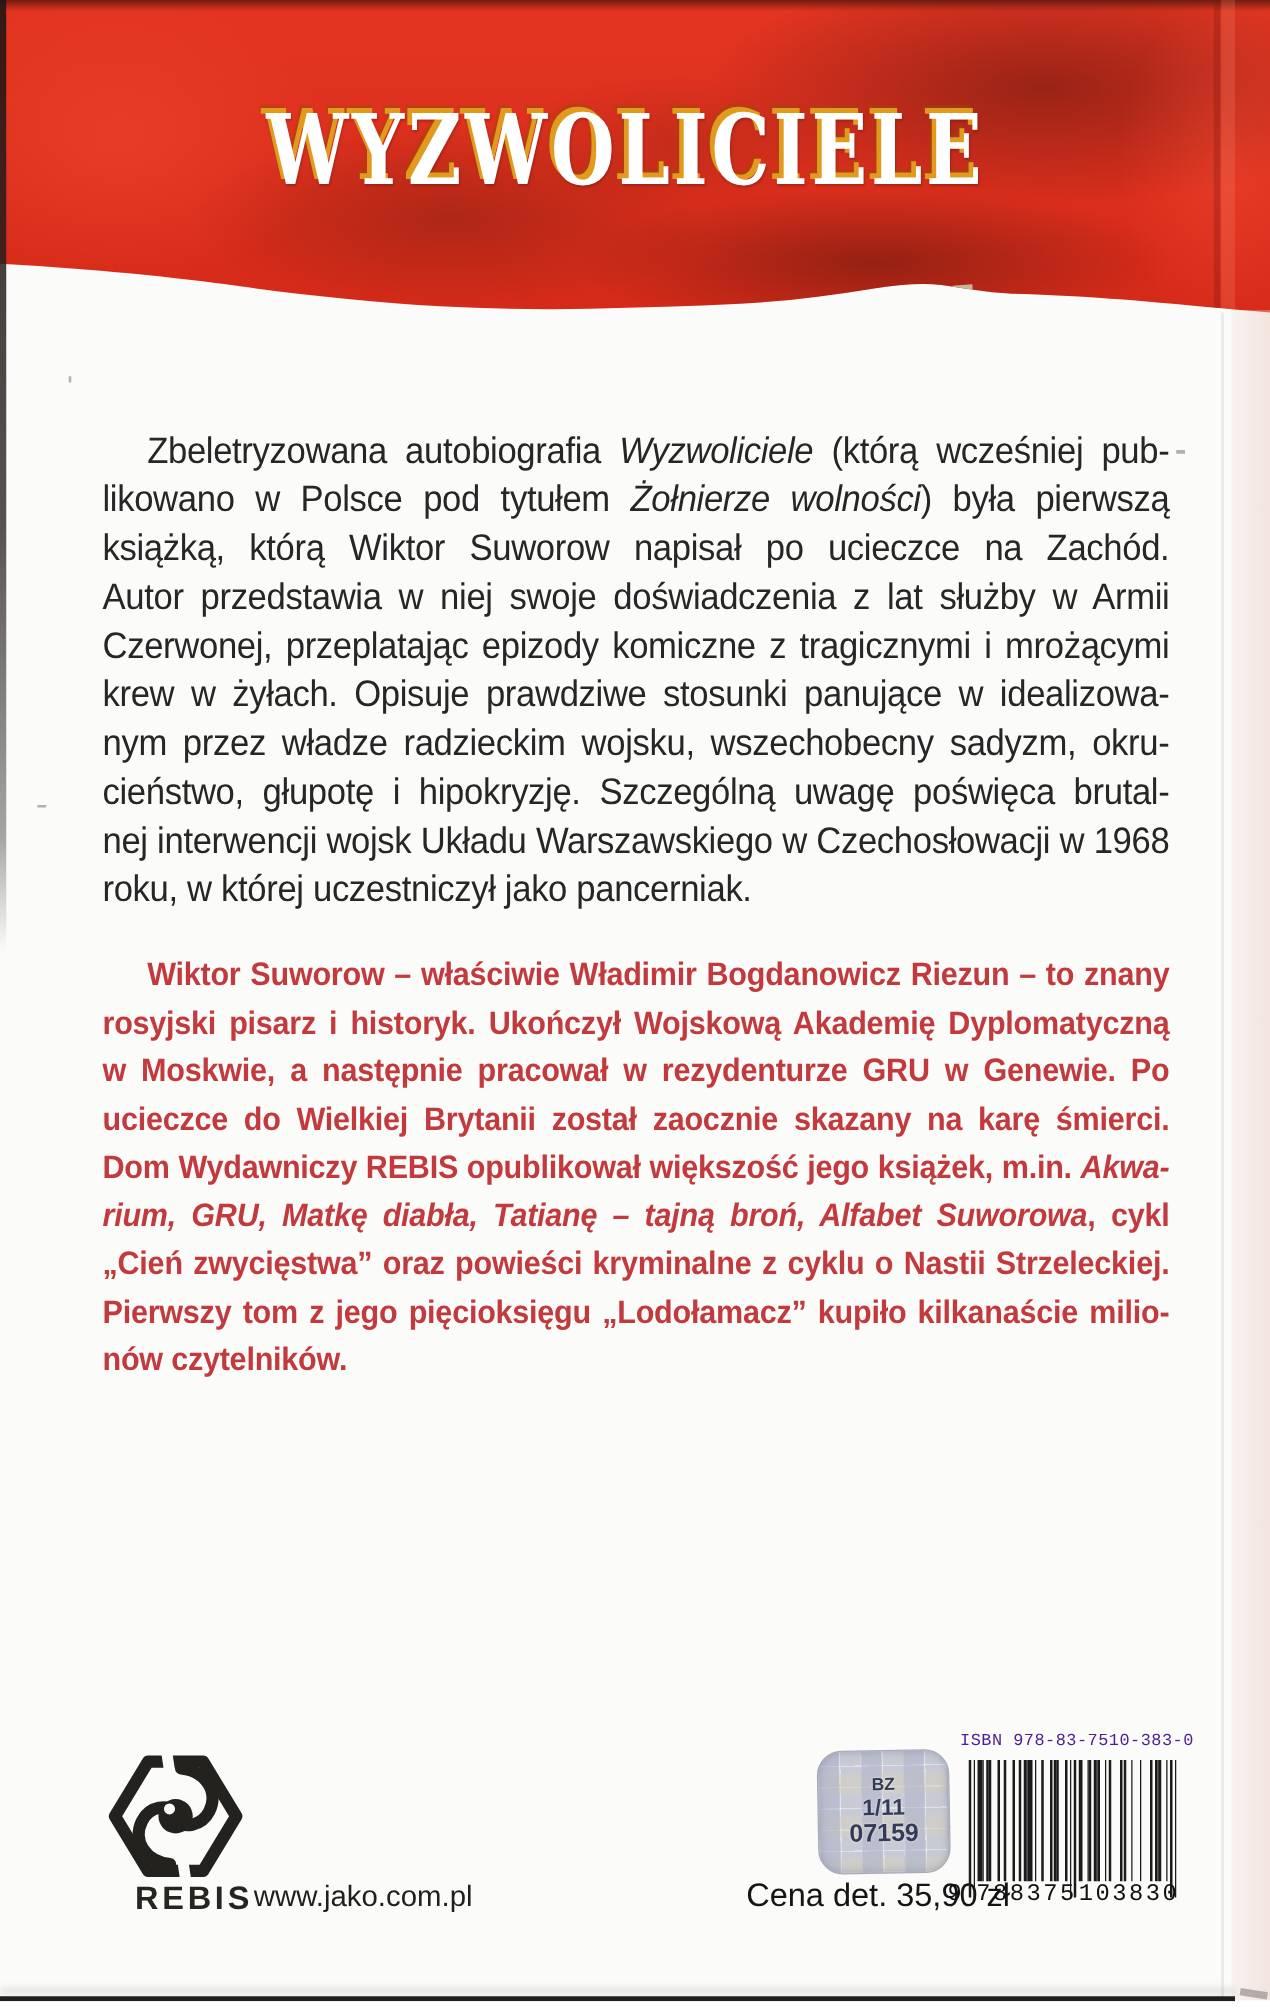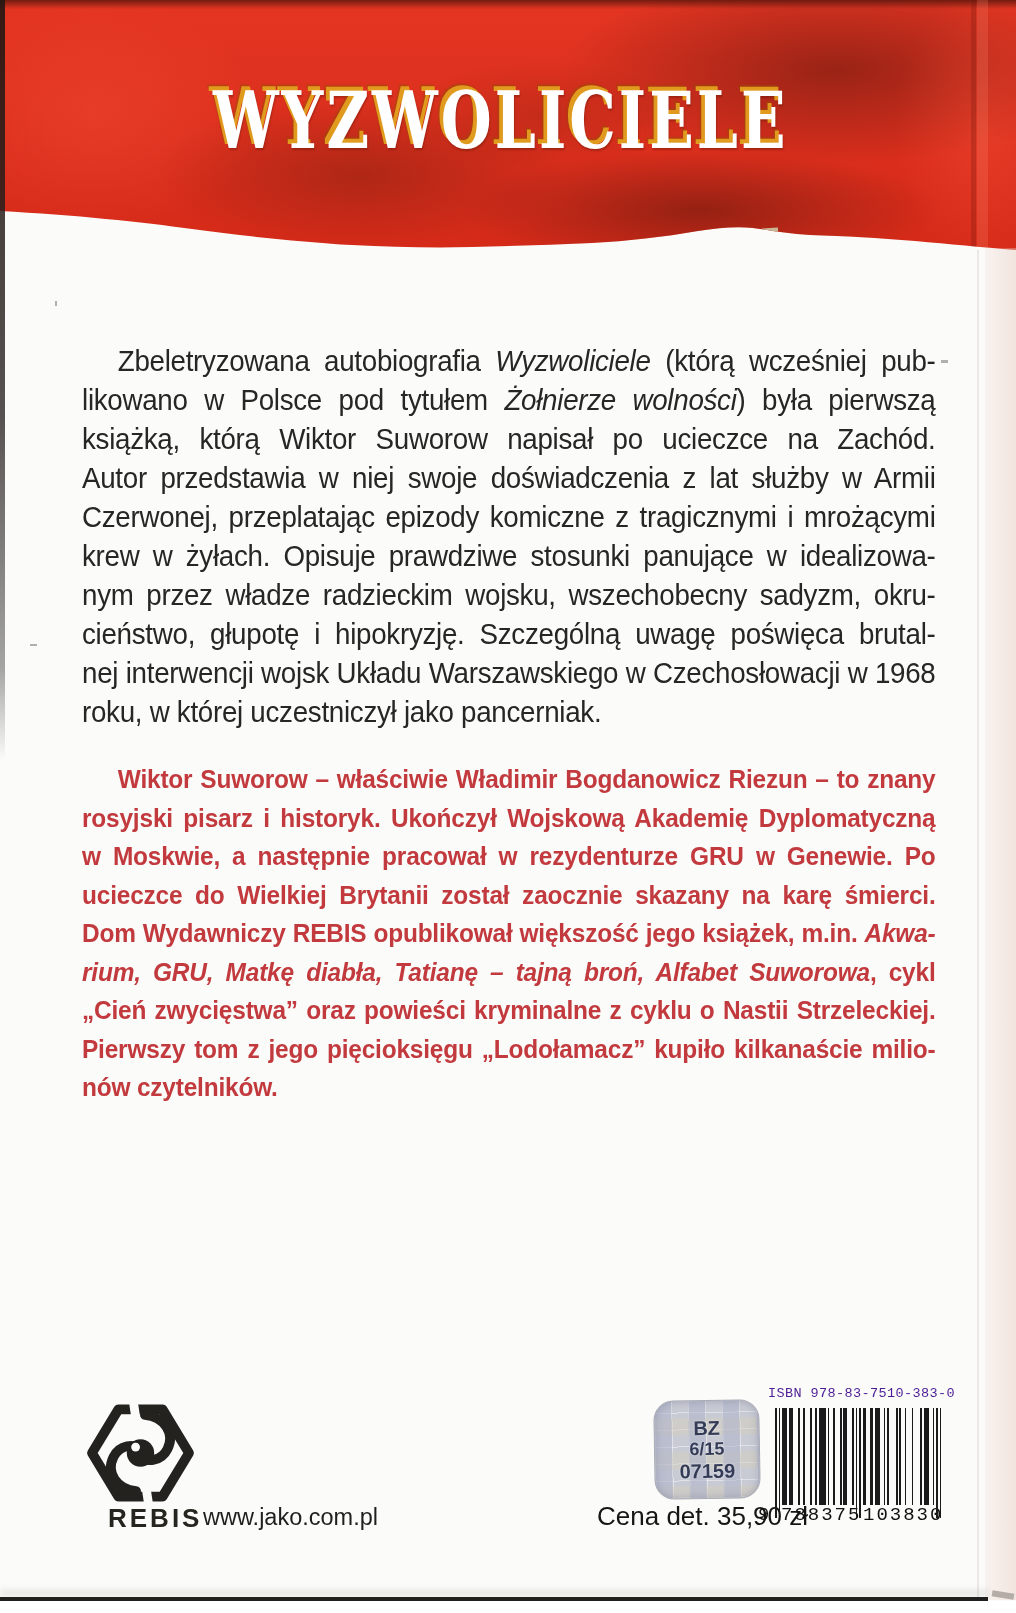--- a/index.html
+++ b/index.html
@@ -59,21 +59,21 @@
       linear-gradient(0deg, rgba(213,207,190,.5) 50%, transparent 50%),
       repeating-linear-gradient(90deg, rgba(255,255,255,.45) 0 1px, transparent 1px 17px),
       repeating-linear-gradient(0deg, rgba(255,255,255,.45) 0 1px, transparent 1px 17px);
     background-size:34px 34px,34px 34px,auto,auto;
     border:1px solid #a9abb6;
     box-shadow:inset 0 0 8px rgba(120,125,150,.5);
     display:flex;flex-direction:column;align-items:center;justify-content:center;
   }
   .sticker .sl{font-weight:700;color:#333b56;line-height:1.12;
     text-shadow:0 0 2px rgba(255,255,255,.7);}
-  .sticker .sl:nth-child(1){font-size:20px;}
+  .sticker .sl:nth-child(1){font-size:14px;}
   .sticker .sl:nth-child(2){font-size:18px;}
   .sticker .sl:nth-child(3){font-size:20px;}
   
   .edge-left{position:absolute;left:0;top:0;width:5px;height:760px;
     background:linear-gradient(180deg,rgba(35,22,18,.9) 0%,rgba(45,40,38,.8) 55%,rgba(60,60,60,.45) 88%,rgba(60,60,60,0) 100%);}
   .edge-right{position:absolute;right:0;top:248px;width:31px;height:1352px;
     background:linear-gradient(90deg,rgba(222,184,172,.12),rgba(230,196,184,.42));}
   .fold-line{position:absolute;left:977px;top:250px;width:2px;height:1348px;
     background:rgba(120,90,80,.12);}
   .bottom-line{position:absolute;left:0;top:1597px;width:988px;height:4px;background:#1e1e1e;
@@ -179,21 +179,21 @@
     <path d="M61,11 C81,13 92,30 84,46 C78,58 63,61 54,52" fill="none" stroke="#23221e" stroke-width="10" stroke-linecap="round"></path>
     <path d="M52,89 C32,87 21,70 29,54 C35,42 50,39 59,48" fill="none" stroke="#23221e" stroke-width="10" stroke-linecap="round"></path>
     <circle cx="56.5" cy="50" r="14" fill="#23221e"></circle>
     <circle cx="51.5" cy="44" r="4.5" fill="#fbfbf9"></circle>
   </svg>
   <div class="publisher">REBIS</div>
   <div class="website">www.jako.com.pl</div>
 
   <div class="sticker" id="sticker">
       <div class="sl">BZ</div>
-      <div class="sl">6/15</div>
+      <div class="sl">1/11</div>
       <div class="sl">07159</div>
     </div>
 
   <div class="price">Cena det. 35,90 zł</div>
 
   <div class="isbn">ISBN 978-83-7510-383-0</div>
   <div class="barcode" id="barcode">
     <div class="bc-digits">
       <span class="bc-d1">9</span>
       <span class="bc-d2">788375</span>

